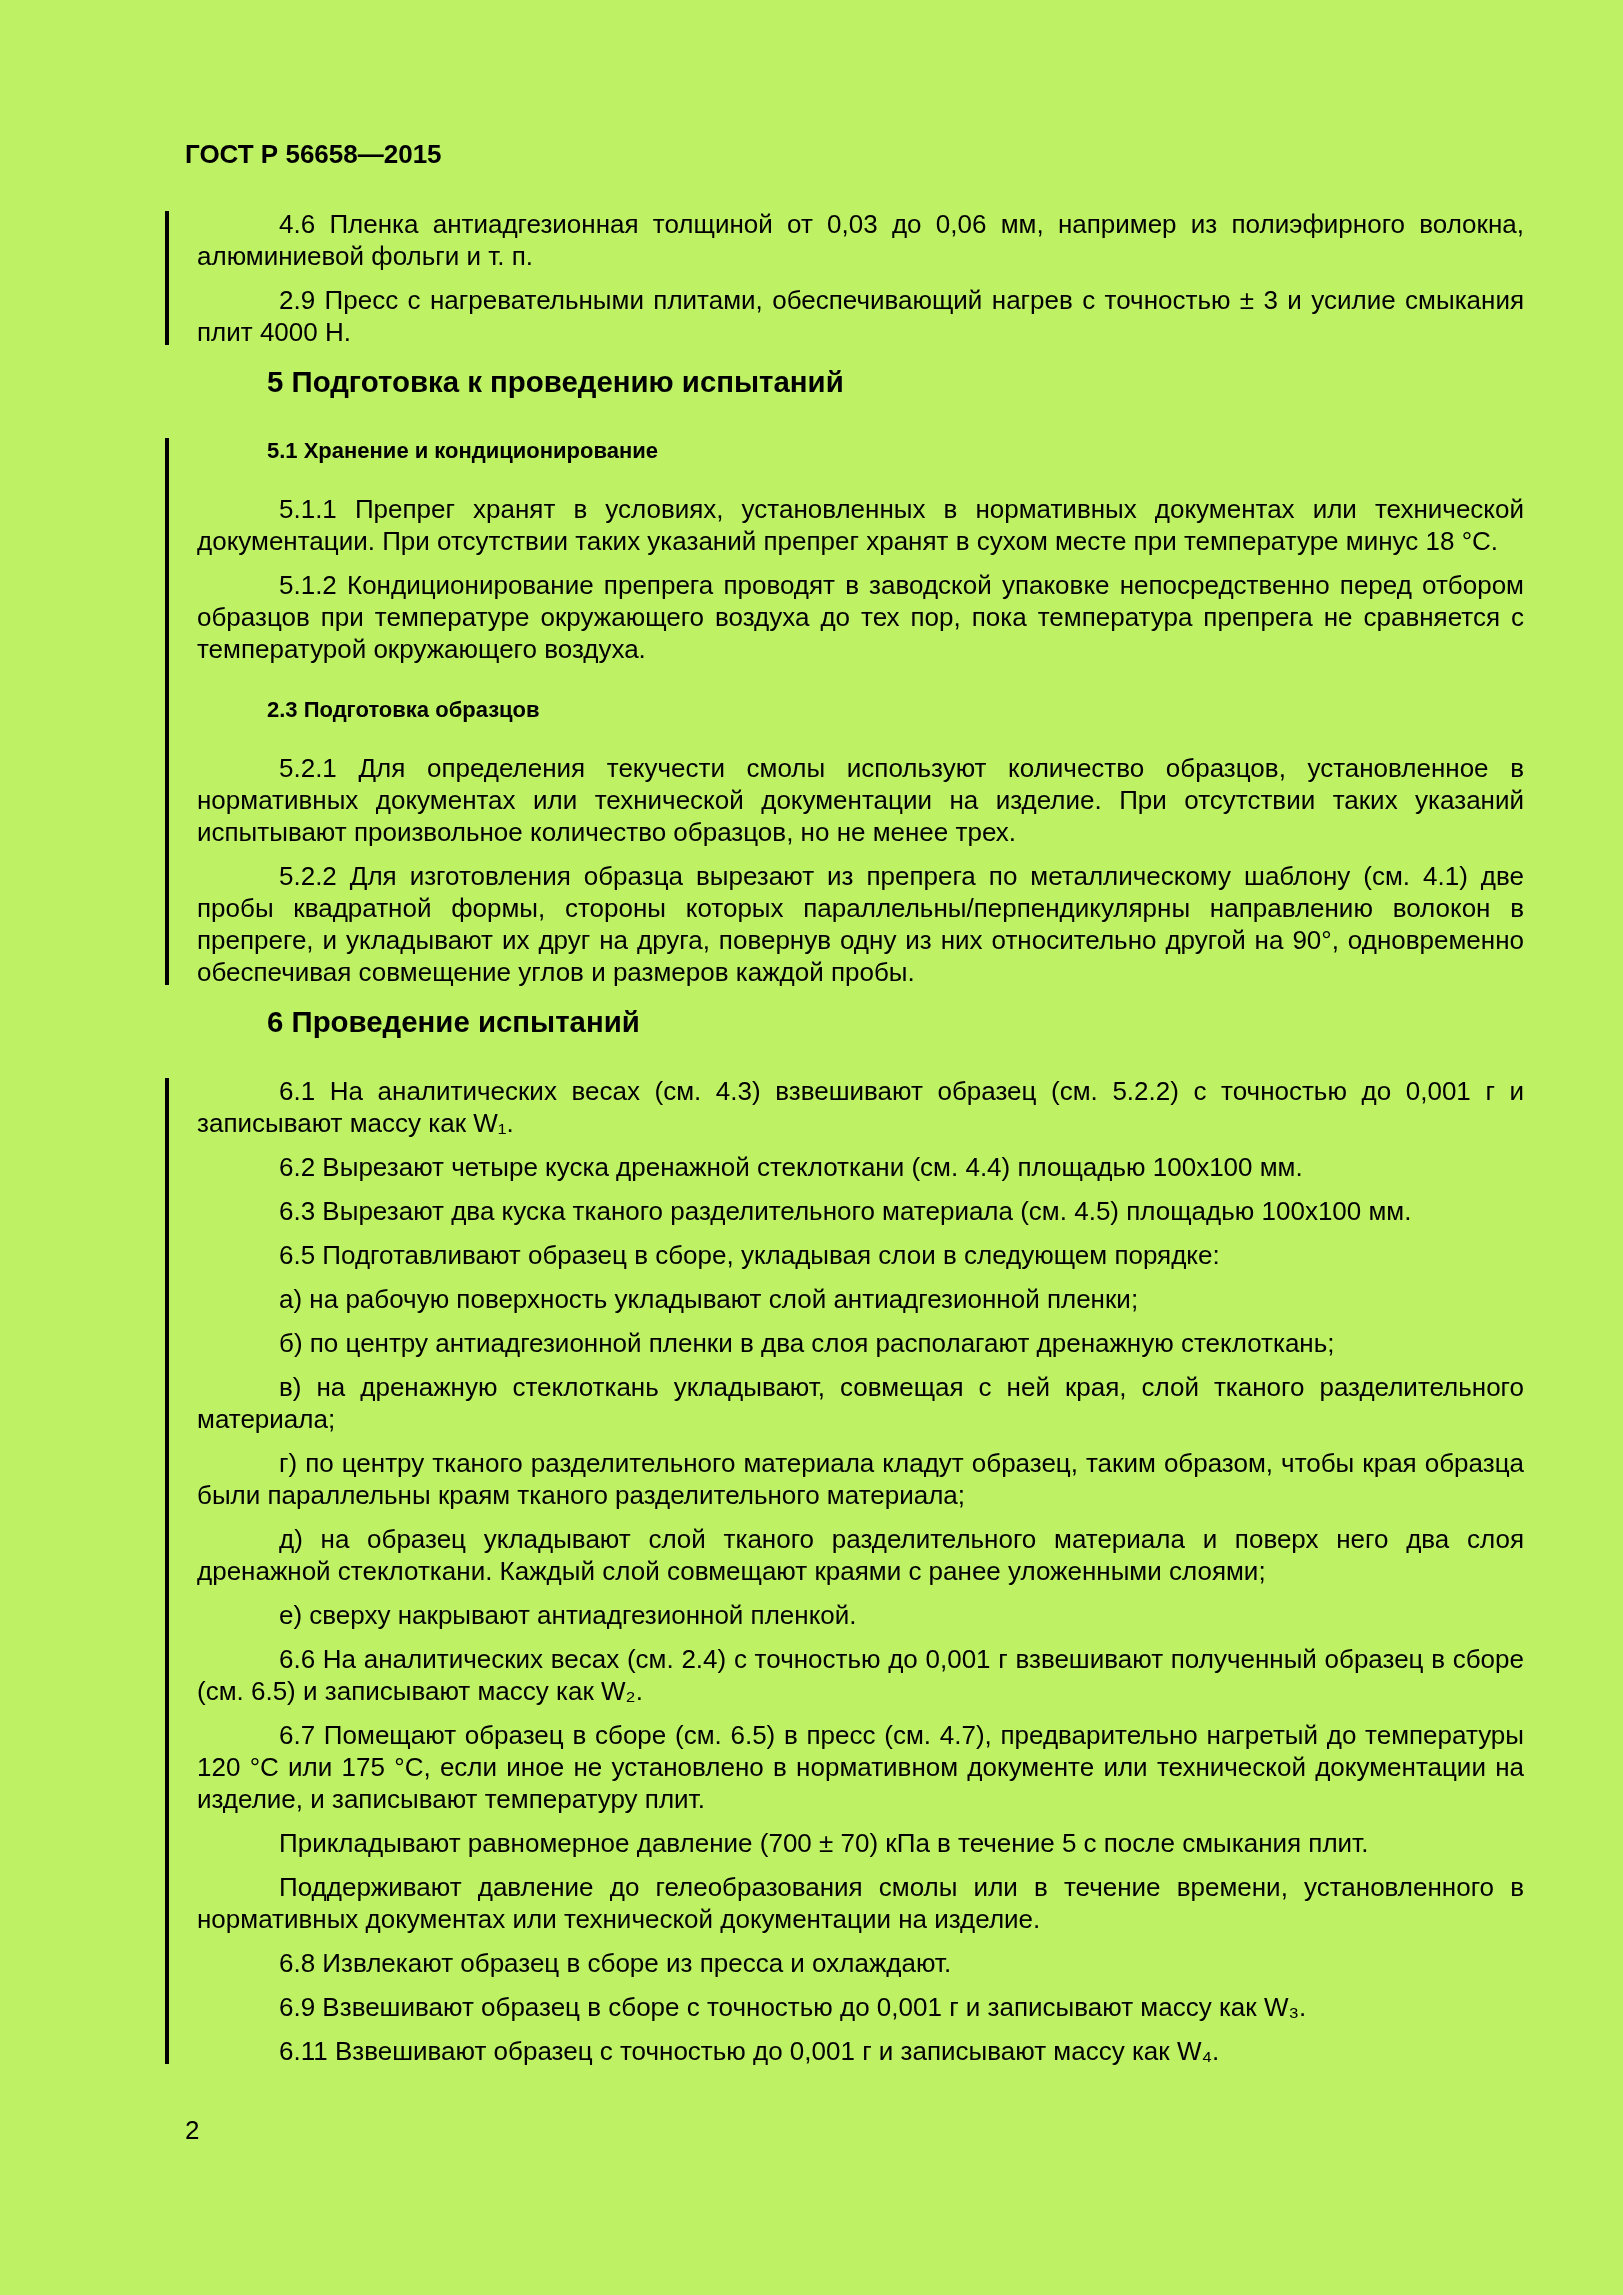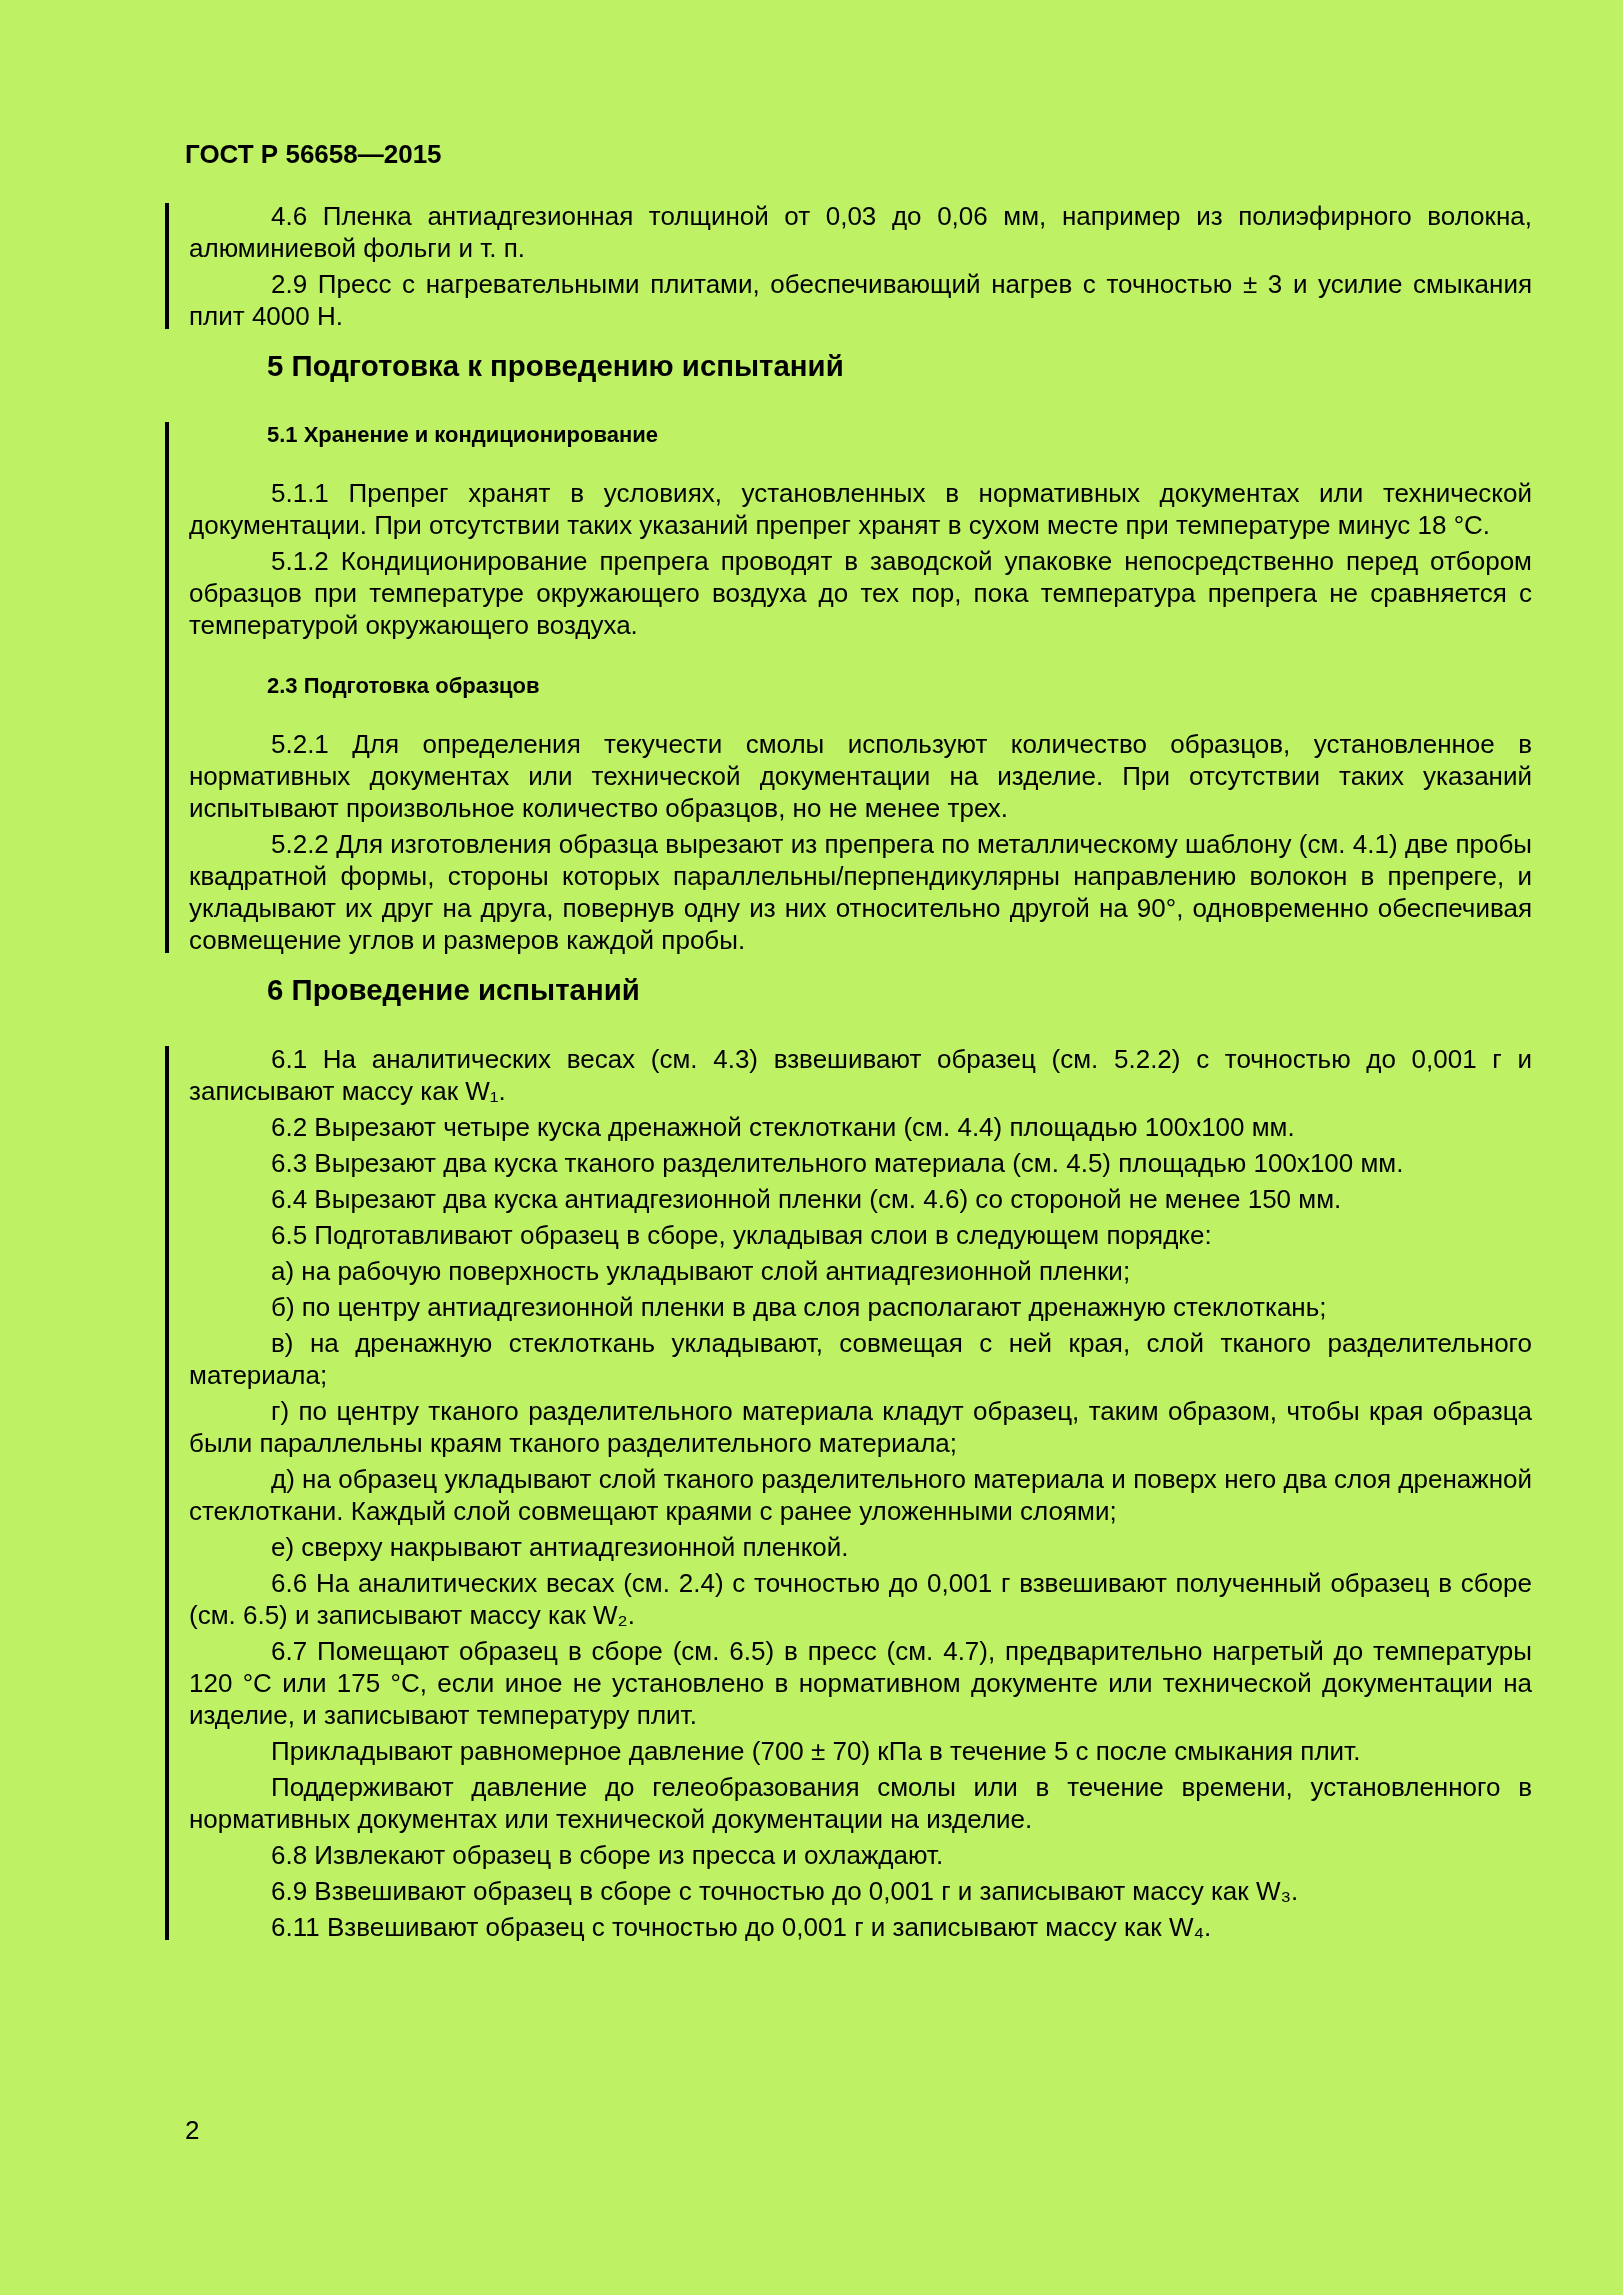--- a/index.html
+++ b/index.html
@@ -29,21 +29,21 @@
   .content {
     position: absolute;
     left: 185px;
     top: 196px;
     width: 1351px;
     font-size: 26px;
     line-height: 32px;
     text-align: justify;
   }
   .para {
-    margin: 4px;
+    margin: 12px;
     text-indent: 82px;
   }
   .h1 {
     font-size: 29.4px;
     line-height: 34px;
     font-weight: bold;
     margin: 17px 0 36px 82px;
     text-align: left;
     text-indent: 0;
   }
@@ -101,21 +101,20 @@
       <p class="para">5.2.2 Для изготовления образца вырезают из препрега по металлическому шаблону (см. 4.1) две пробы квадратной формы, стороны которых параллельны/перпендикулярны направлению волокон в препреге, и укладывают их друг на друга, повернув одну из них относительно другой на 90°, одновременно обеспечивая совмещение углов и размеров каждой пробы.</p>
     </div>
 
     <h1 class="h1">6 Проведение испытаний</h1>
 
     <div class="amended">
       <span class="change-bar"></span>
       <p class="para">6.1 На аналитических весах (см. 4.3) взвешивают образец (см. 5.2.2) с точностью до 0,001 г и записывают массу как W₁.</p>
       <p class="para">6.2 Вырезают четыре куска дренажной стеклоткани (см. 4.4) площадью 100х100 мм.</p>
       <p class="para">6.3 Вырезают два куска тканого разделительного материала (см. 4.5) площадью 100х100 мм.</p>
-      <p class="para">6.4 Вырезают два куска антиадгезионной пленки (см. 4.6) со стороной не менее 150 мм.</p>
       <p class="para">6.5 Подготавливают образец в сборе, укладывая слои в следующем порядке:</p>
       <p class="para">а) на рабочую поверхность укладывают слой антиадгезионной пленки;</p>
       <p class="para">б) по центру антиадгезионной пленки в два слоя располагают дренажную стеклоткань;</p>
       <p class="para">в) на дренажную стеклоткань укладывают, совмещая с ней края, слой тканого разделительного материала;</p>
       <p class="para">г) по центру тканого разделительного материала кладут образец, таким образом, чтобы края образца были параллельны краям тканого разделительного материала;</p>
       <p class="para">д) на образец укладывают слой тканого разделительного материала и поверх него два слоя дренажной стеклоткани. Каждый слой совмещают краями с ранее уложенными слоями;</p>
       <p class="para">е) сверху накрывают антиадгезионной пленкой.</p>
       <p class="para">6.6 На аналитических весах (см. 2.4) с точностью до 0,001 г взвешивают полученный образец в сборе (см. 6.5) и записывают массу как W₂.</p>
       <p class="para">6.7 Помещают образец в сборе (см. 6.5) в пресс (см. 4.7), предварительно нагретый до температуры 120 °С или 175 °С, если иное не установлено в нормативном документе или технической документации на изделие, и записывают температуру плит.</p>
       <p class="para">Прикладывают равномерное давление (700 ± 70) кПа в течение 5 с после смыкания плит.</p>

